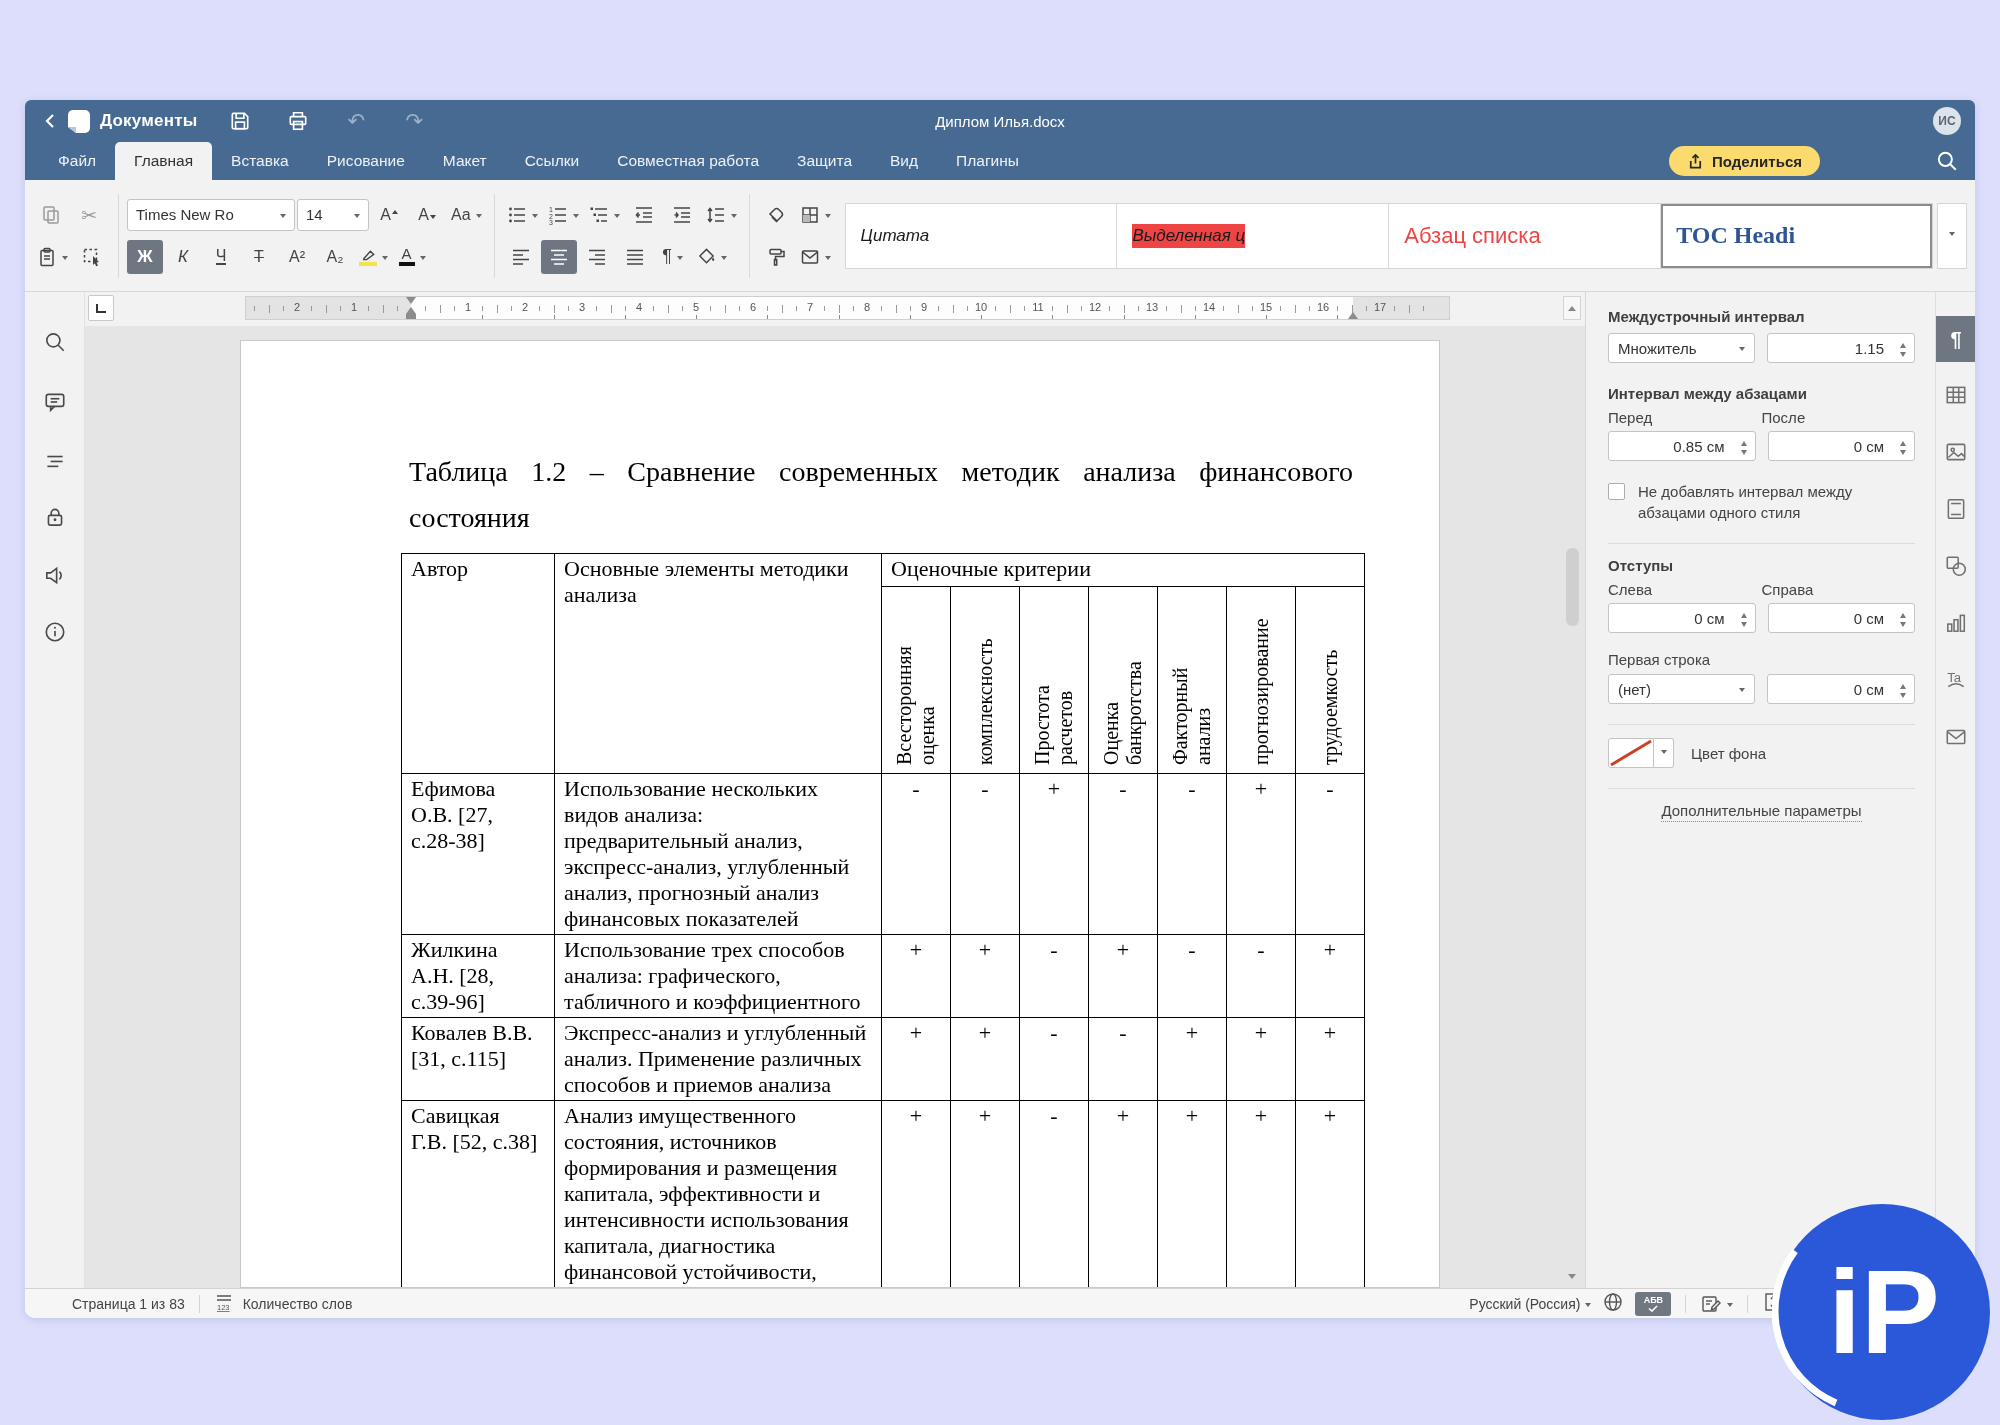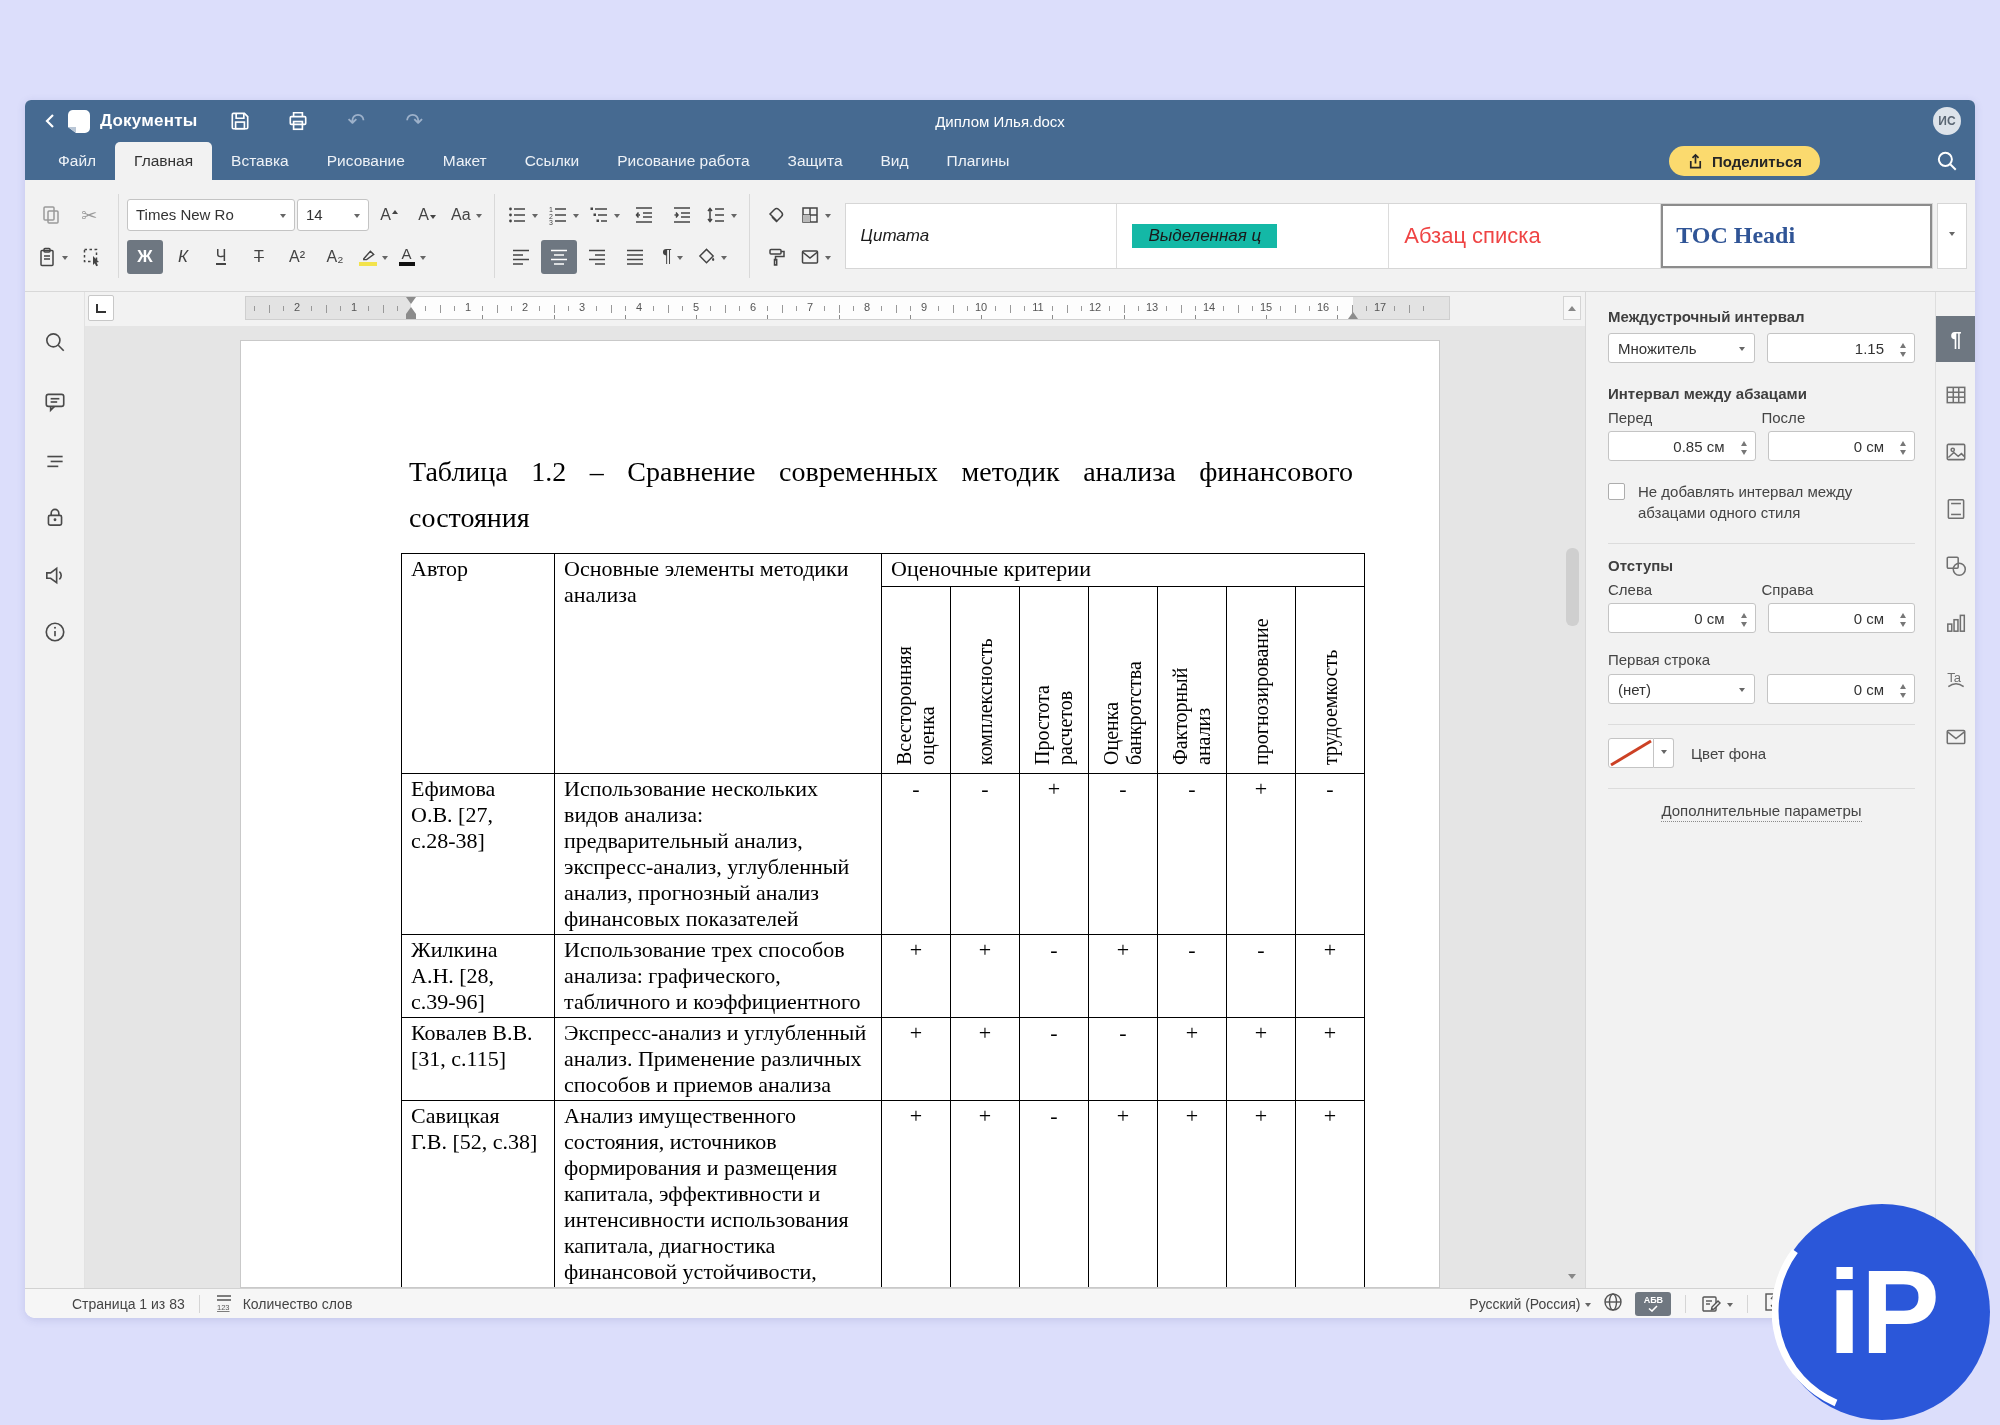--- a/index.html
+++ b/index.html
@@ -62,21 +62,21 @@
   .mini-arrow-dn { width:0;height:0;border:3px solid transparent;border-top:4px solid #444; display:inline-block; margin-left:1px; margin-top:8px;}
 
   
   .styles-wrap { flex:1; display:flex; align-items:center; margin-left:10px; gap:4px; }
   .styles { flex:1; height:66px; background:#fff; border:1px solid #d6d6d6; display:flex; }
   .stcell { flex:1; display:flex; align-items:center; padding-left:15px; border-right:1px solid #dcdcdc; overflow:hidden; white-space:nowrap; }
   .stcell:last-child { border-right:none; }
   .stcell.selected { outline:2px solid #8c8c8c; outline-offset:-2px; }
   .kind-subtitle .stlabel { font-size:17px; color:#1a1a1a; }
   .kind-quote .stlabel { font-style:italic; font-size:17px; color:#1a1a1a; }
-  .kind-intense .stlabel { font-style:italic; font-size:17px; color:#1a1a1a; background:#14b8a6; padding:2px 16px; }
+  .kind-intense .stlabel { font-style:italic; font-size:17px; color:#1a1a1a; background:#ef4444; padding:2px 0; }
   .kind-list .stlabel { font-size:22px; color:#ef4444; }
   .kind-title .stlabel { font-size:14px; color:#4f81bd; }
   .kind-toc .stlabel { font-family:"Liberation Serif", serif; font-weight:bold; font-size:24px; color:#2f5496; }
   .gal-arrow { width:30px; height:66px; background:#fff; border:1px solid #d6d6d6; display:flex; align-items:center; justify-content:center; }
 
   
   .main { display:flex; height:996px; }
   .lsb { width:60px; background:#f2f2f2; border-right:1px solid #e2e2e2; position:relative; }
   .lsb .sic { position:absolute; left:18px; width:24px; height:24px; }
   .sic svg { stroke:#4a4a4a; fill:none; stroke-width:1.5; }
@@ -201,21 +201,21 @@
     </div>
 
     <div class="menubar">
       <div style="display:flex;" id="menu-tabs">
           <div class="mtab">Файл</div>
           <div class="mtab active">Главная</div>
           <div class="mtab">Вставка</div>
           <div class="mtab">Рисование</div>
           <div class="mtab">Макет</div>
           <div class="mtab">Ссылки</div>
-          <div class="mtab">Рисование работа</div>
+          <div class="mtab">Совместная работа</div>
           <div class="mtab">Защита</div>
           <div class="mtab">Вид</div>
           <div class="mtab">Плагины</div>
         </div>
       <div class="share-btn">
         <svg width="17" height="17" viewBox="0 0 18 18">
             <path d="M9 11V2.5"></path>
             <path d="M5.8 5.2 9 2l3.2 3.2"></path>
             <path d="M4 8.5v7h10v-7"></path>
           </svg>

